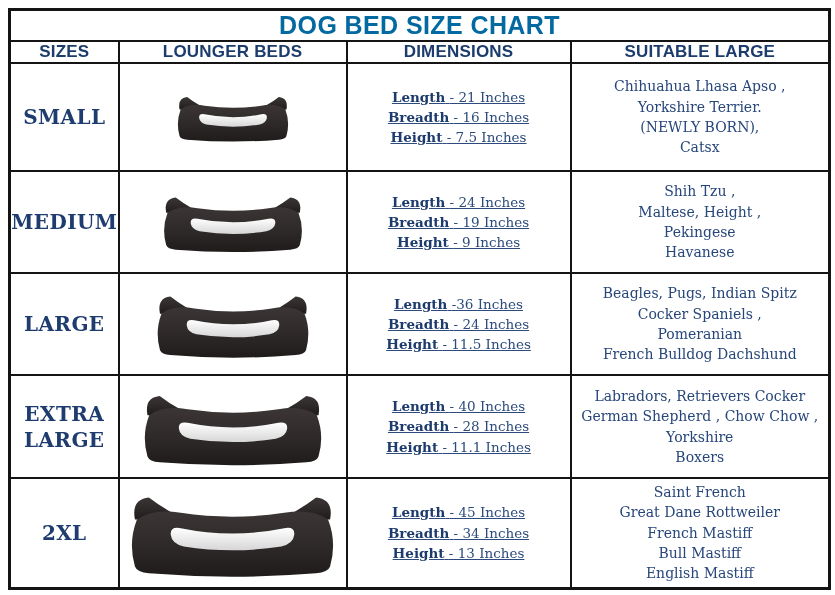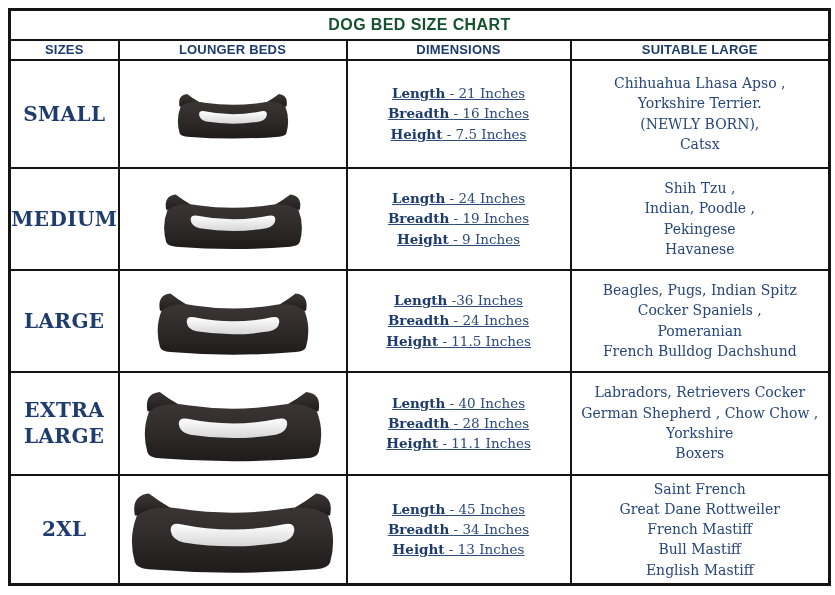--- a/index.html
+++ b/index.html
@@ -29,30 +29,30 @@
   }
   col.c-sizes  { width:109px; }
   col.c-beds   { width:228px; }
   col.c-dims   { width:224px; }
   col.c-breeds { width:259px; }
 
   .title-cell {
     height:30px;
     font-family:"Liberation Sans", sans-serif;
     font-weight:bold;
-    font-size:16px;
+    font-size:25px;
     letter-spacing:0.4px;
-    color:#14532d;
+    color:#0369a1;
     margin-top:32px;
   }
   .col-head {
     height:20px;
     font-family:"Liberation Sans", sans-serif;
     font-weight:bold;
-    font-size:13px;
+    font-size:17px;
     letter-spacing:0.2px;
     color:#1b3c6c;
   }
   .size-cell {
     font-weight:bold;
     font-size:20px;
     letter-spacing:0.4px;
     color:#1e3c6e;
     padding:0 12px;
     line-height:1.3;
@@ -141,21 +141,21 @@
               <use href="#bedShape"></use>
             </svg>
       </td>
       <td class="dims-cell">
         <div><span class="dim-label">Length</span> <span>- 24 Inches</span></div>
         <div><span class="dim-label">Breadth</span> <span>- 19 Inches</span></div>
         <div><span class="dim-label">Height</span> <span>- 9 Inches</span></div>
       </td>
       <td class="breeds-cell">
         <div>Shih Tzu ,</div>
-        <div>Indian, Poodle ,</div>
+        <div>Maltese, Height ,</div>
         <div>Pekingese</div>
         <div>Havanese</div>
       </td>
     </tr>
 
     <tr style="height:102px">
       <td class="size-cell">LARGE</td>
       <td>
         <svg class="bed bed-l" viewBox="0 0 220 100" preserveAspectRatio="none">
               <use href="#bedShape"></use>

